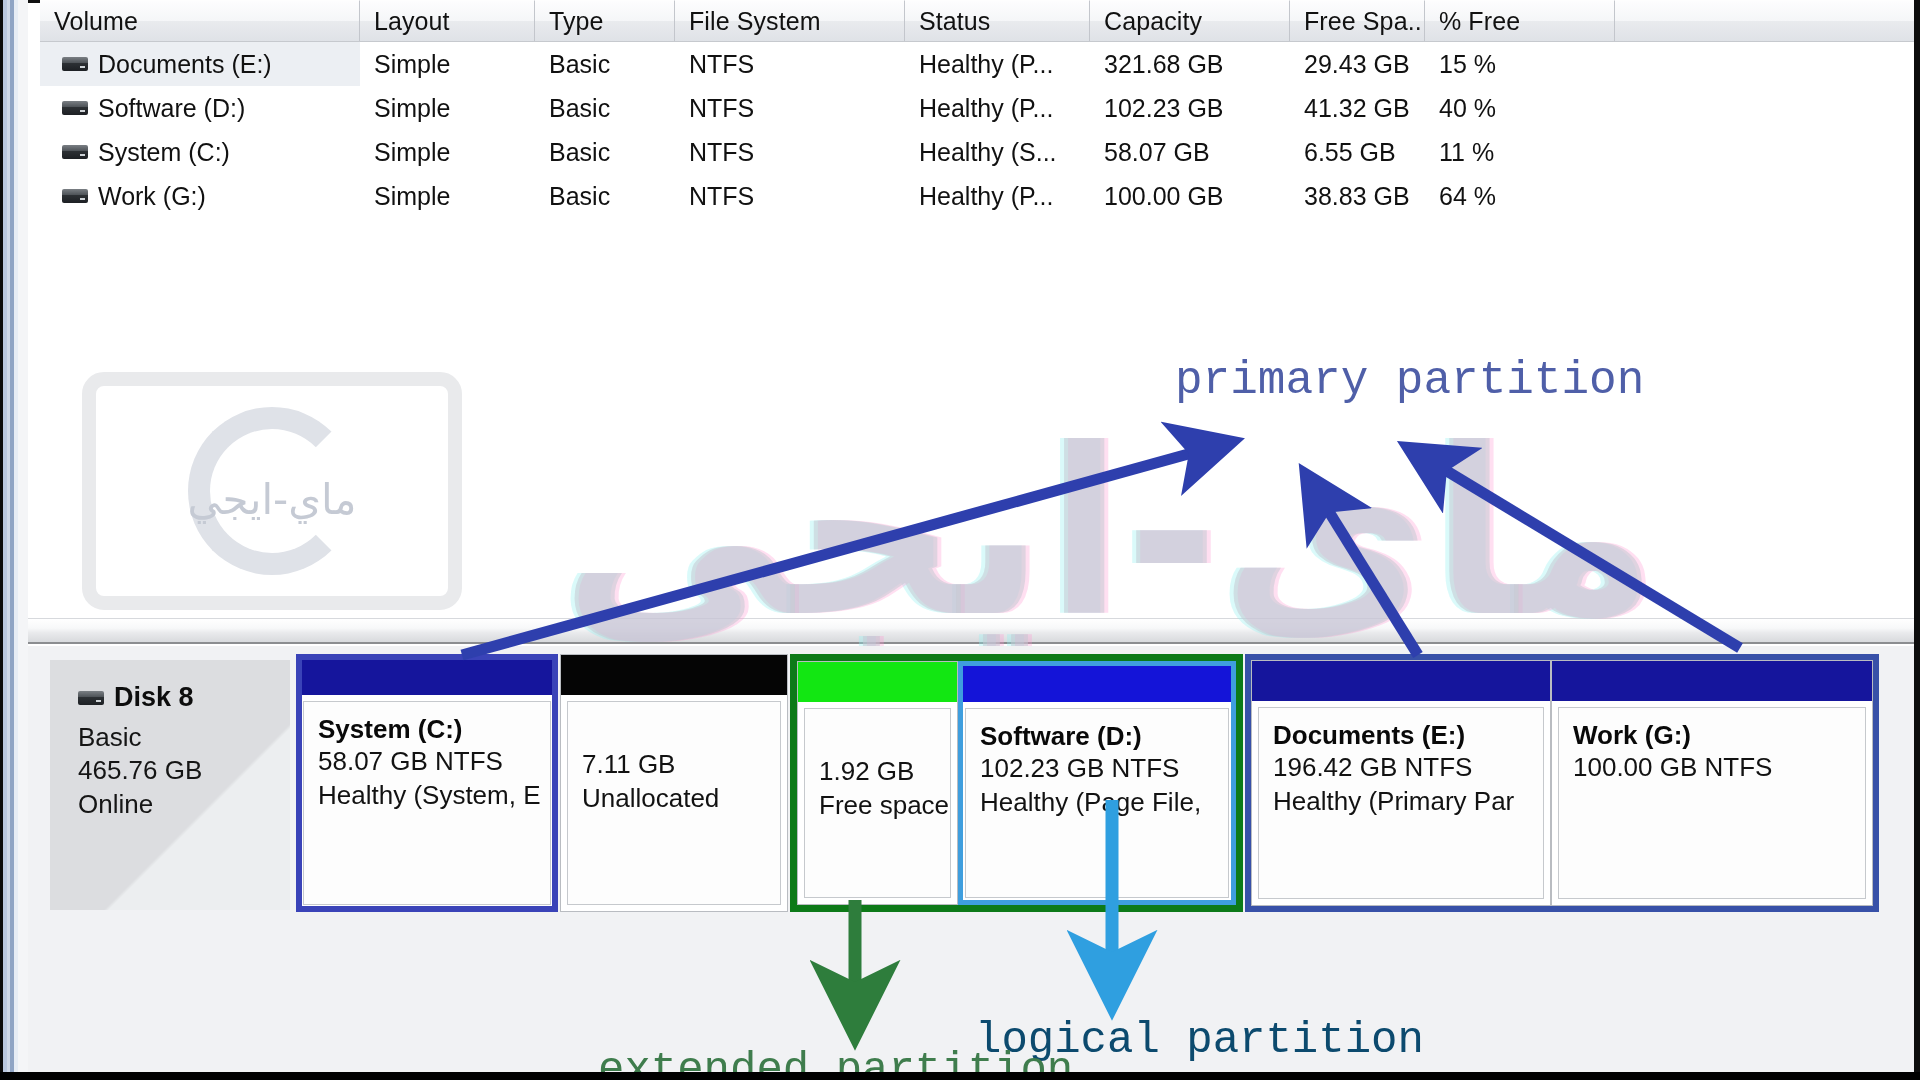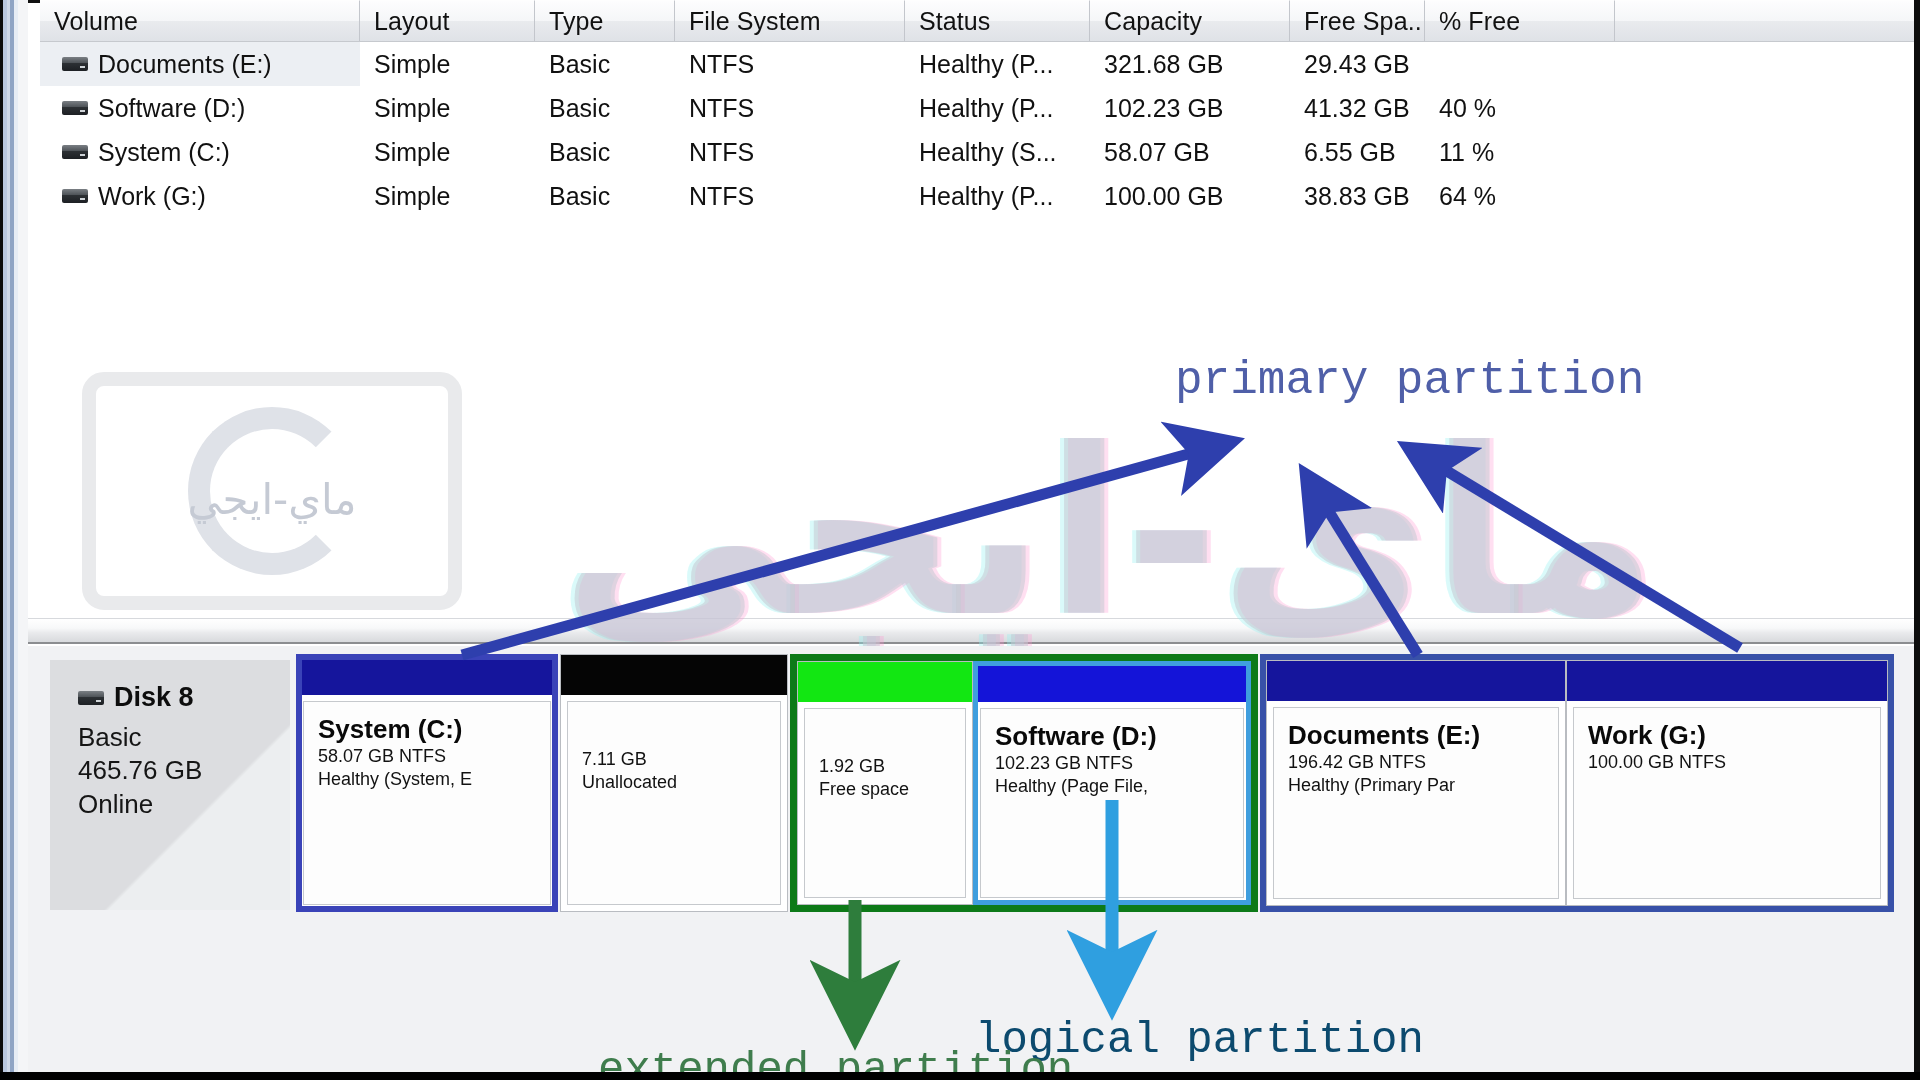--- a/index.html
+++ b/index.html
@@ -117,21 +117,21 @@
     background: #ffffff;
     border: 1px solid #b9bcc1;
     margin-right: 2px;
   }
   .part .capbar { height: 40px; width: 100%; }
   .part .pbody {
     flex: 1; margin: 6px; border: 1px solid #c6c9cd; background: #fdfdfd;
     padding: 12px 0 0 14px; overflow: hidden;
   }
   .part .pname { font-size: 26px; font-weight: bold; color: #090909; white-space: nowrap; }
-  .part .pline { font-size: 18px; color: #121212; white-space: nowrap; line-height: 1.3; }
+  .part .pline { font-size: 26px; color: #121212; white-space: nowrap; line-height: 1.3; }
   .part .pline.spacer { height: 4px; }
 
   
   .hatch {
     background-image: repeating-linear-gradient(45deg,
       rgba(80,80,80,.55) 0px, rgba(80,80,80,.55) 1.5px,
       rgba(255,255,255,0) 1.5px, rgba(255,255,255,0) 13px);
     background-color: #fdfdfd;
   }
 
@@ -238,20 +238,21 @@
           <div class="cell vol-name" style="width: 320px;">
             <span class="drive-glyph"></span>
             <span>Documents (E:)</span>
           </div>
           <div class="cell" style="width: 175px;">Simple</div>
           <div class="cell" style="width: 140px;">Basic</div>
           <div class="cell" style="width: 230px;">NTFS</div>
           <div class="cell" style="width: 185px;">Healthy (P...</div>
           <div class="cell" style="width: 200px;">321.68 GB</div>
           <div class="cell" style="width: 135px;">29.43 GB</div>
+          <div class="cell" style="width: 190px;">15 %</div>
         </div>
         <div class="vol-row">
           <div class="cell vol-name" style="width: 320px;">
             <span class="drive-glyph"></span>
             <span>Software (D:)</span>
           </div>
           <div class="cell" style="width: 175px;">Simple</div>
           <div class="cell" style="width: 140px;">Basic</div>
           <div class="cell" style="width: 230px;">NTFS</div>
           <div class="cell" style="width: 185px;">Healthy (P...</div>
@@ -321,21 +322,21 @@
         </div>
         <div class="part" style="width: 228px;">
           <div class="capbar" style="background: rgb(5, 5, 5);"></div>
           <div class="pbody">
             <div class="pline spacer" style="height: 34px;"></div>
             <div class="pline">7.11 GB</div>
             <div class="pline">Unallocated</div>
           </div>
         </div>
         <div class="ext-group">
-          <div class="part" style="width: 176px;">
+          <div class="part" style="width: 161px;">
             <div class="capbar" style="background: rgb(18, 231, 18);"></div>
             <div class="pbody">
               <div class="pline spacer" style="height: 34px;"></div>
               <div class="pline">1.92 GB</div>
               <div class="pline">Free space</div>
             </div>
           </div>
           <div class="part ring-lt" style="width: 278px;">
             <div class="capbar" style="background: rgb(20, 20, 216);"></div>
             <div class="pbody">

